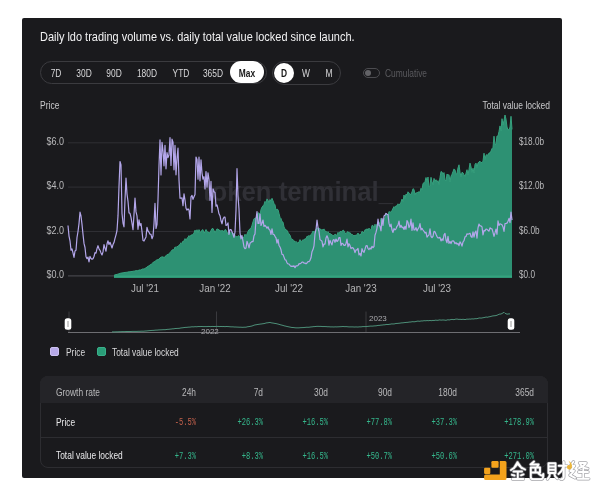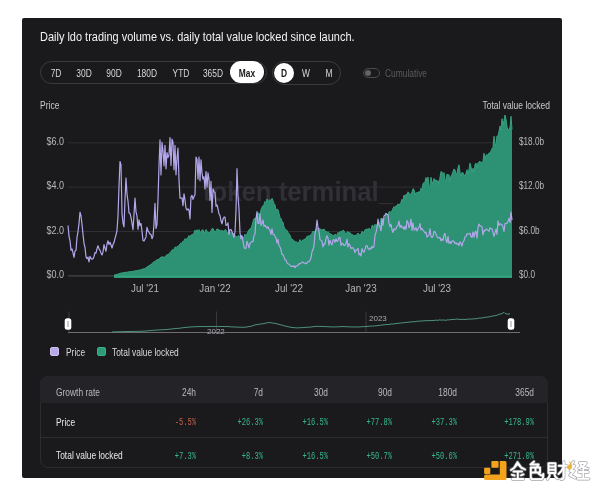--- a/index.html
+++ b/index.html
@@ -69,21 +69,21 @@
 <div class="t yr" style="left:519px;top:136.0px">$18.0b</div>
 <div class="t yr" style="left:519px;top:180.29999999999998px">$12.0b</div>
 <div class="t yr" style="left:519px;top:224.7px">$6.0b</div>
 <div class="t yr" style="left:519px;top:269.0px">$0.0</div>
 <div class="t xl" style="left:105px;top:282.5px">Jul '21</div>
 <div class="t xl" style="left:175px;top:282.5px">Jan '22</div>
 <div class="t xl" style="left:248.5px;top:282.5px">Jul '22</div>
 <div class="t xl" style="left:320.5px;top:282.5px">Jan '23</div>
 <div class="t xl" style="left:396.5px;top:282.5px">Jul '23</div>
 
-<div class="t" style="left:207px;top:327px;font-size:8px;color:#aaaaae">2022</div>
+<div class="t" style="left:201px;top:327px;font-size:8px;color:#aaaaae">2022</div>
 <div class="t" style="left:369px;top:314px;font-size:8px;color:#aaaaae">2023</div>
 
 <div class="t" style="left:50px;top:347px;width:9px;height:9px;background:#b7a9e8;border:1px solid #cbc0f0;border-radius:2px"></div>
 <div class="t" style="left:65.5px;top:346.4px;font-size:10.5px;color:#d9d9db;transform:scaleX(0.8);transform-origin:left">Price</div>
 <div class="t" style="left:97px;top:347px;width:9px;height:9px;background:#2a9d78;border:1px solid #39b08a;border-radius:2px"></div>
 <div class="t" style="left:112px;top:346.4px;font-size:10.5px;color:#d9d9db;transform:scaleX(0.8);transform-origin:left">Total value locked</div>
 
 <div class="t" style="left:40px;top:376px;width:508px;height:92px;border:1px solid #2d2d31;border-radius:8px"></div>
 <div class="t" style="left:40px;top:376px;width:508px;height:27px;background:#242428;border-radius:8px 8px 0 0"></div>
 <div class="t" style="left:40px;top:437px;width:508px;height:1px;background:#2d2d31"></div>

